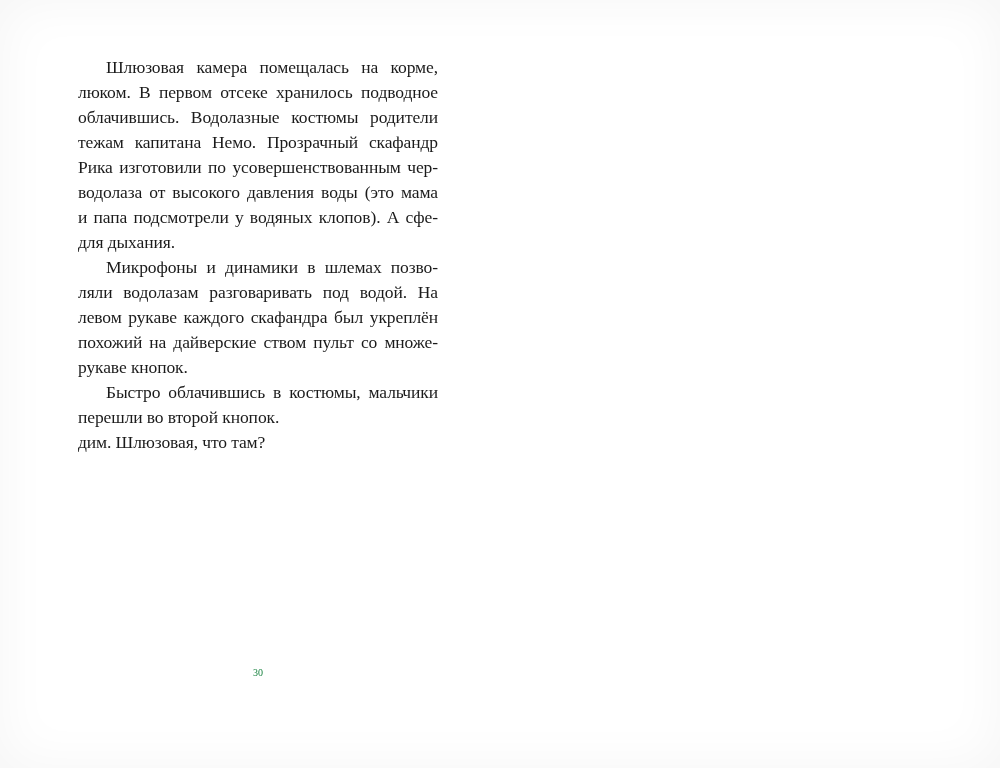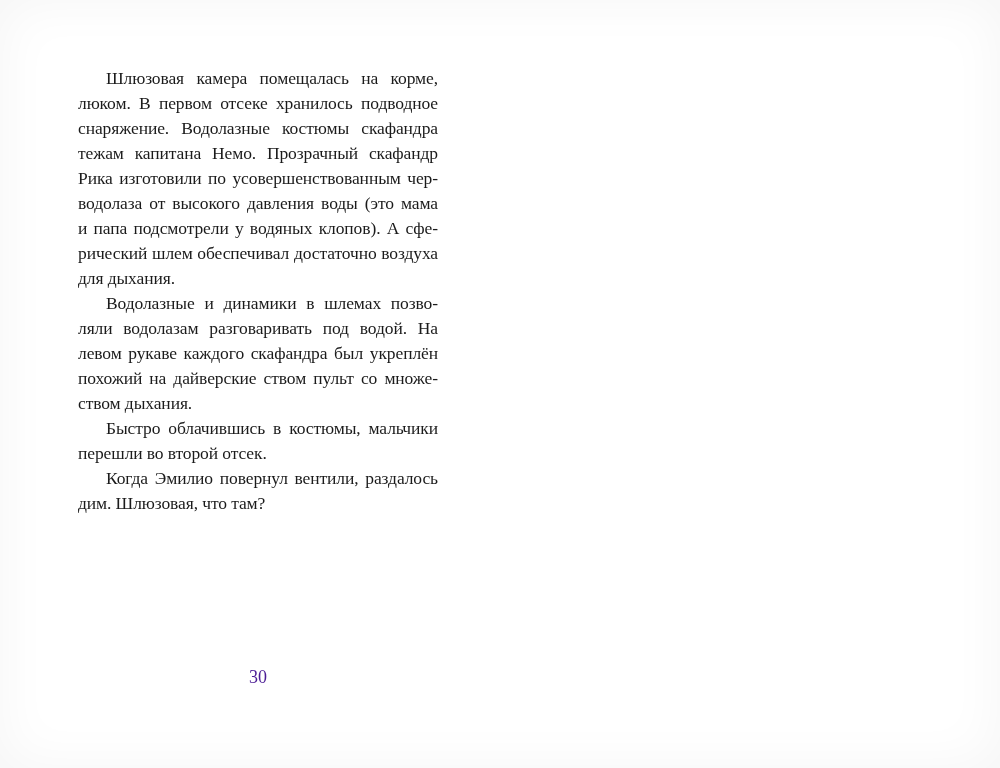--- a/index.html
+++ b/index.html
@@ -7,53 +7,51 @@
     width:1000px;height:768px;position:relative;background:#ffffff;
     font-family:"Liberation Serif", "DejaVu Serif", serif;
     color:#1b1b1b;overflow:hidden;
   }
   .spread{position:absolute;inset:0;box-shadow:inset 0 0 55px rgba(0,0,0,0.045);}
   .page{position:absolute;top:0;bottom:0;}
   .page.left{left:0;width:500px;}
   .page.right{left:500px;width:500px;}
 
   .textcol{position:absolute;font-size:17.5px;}
-  #left-col{left:78px;top:66px;width:360px;}
+  #left-col{left:78px;top:55px;width:360px;}
   .line{height:25px;line-height:25px;overflow:hidden;letter-spacing:-0.1px;}
   .line.just{text-align:justify;text-align-last:justify;}
   .line.ind{text-indent:28px;}
   .pageno{
     position:absolute;left:78px;top:667px;width:360px;text-align:center;
-    font-size:18px;color:#4c1d95;
+    font-size:10px;color:#15803d;
   }
 </style>
 </head>
 <body>
 
 <div class="spread">
 
   <section class="page left">
     <div id="left-col" class="textcol">
         <div class="line just ind">Шлюзовая камера помещалась на корме,</div>
         <div class="line just">люком. В первом отсеке хранилось подводное</div>
-        <div class="line just">снаряжение. Водолазные костюмы скафандра</div>
+        <div class="line just">облачившись. Водолазные костюмы родители</div>
         <div class="line just">тежам капитана Немо. Прозрачный скафандр</div>
         <div class="line just">Рика изготовили по усовершенствованным чер-</div>
         <div class="line just">водолаза от высокого давления воды (это мама</div>
         <div class="line just">и папа подсмотрели у водяных клопов). А сфе-</div>
-        <div class="line just">рический шлем обеспечивал достаточно воздуха</div>
         <div class="line">для дыхания.</div>
-        <div class="line just ind">Водолазные и динамики в шлемах позво-</div>
+        <div class="line just ind">Микрофоны и динамики в шлемах позво-</div>
         <div class="line just">ляли водолазам разговаривать под водой. На</div>
         <div class="line just">левом рукаве каждого скафандра был укреплён</div>
         <div class="line just">похожий на дайверские ством пульт со множе-</div>
-        <div class="line">ством дыхания.</div>
+        <div class="line">рукаве кнопок.</div>
         <div class="line just ind">Быстро облачившись в костюмы, мальчики</div>
-        <div class="line">перешли во второй отсек.</div>
-        <div class="line just ind">Когда Эмилио повернул вентили, раздалось</div>
+        <div class="line">перешли во второй кнопок.</div>
         <div class="line">дим. Шлюзовая, что там?</div>
       </div>
     <div class="pageno">30</div>
   </section>
 
   <section class="page right">
     
     
 
     

